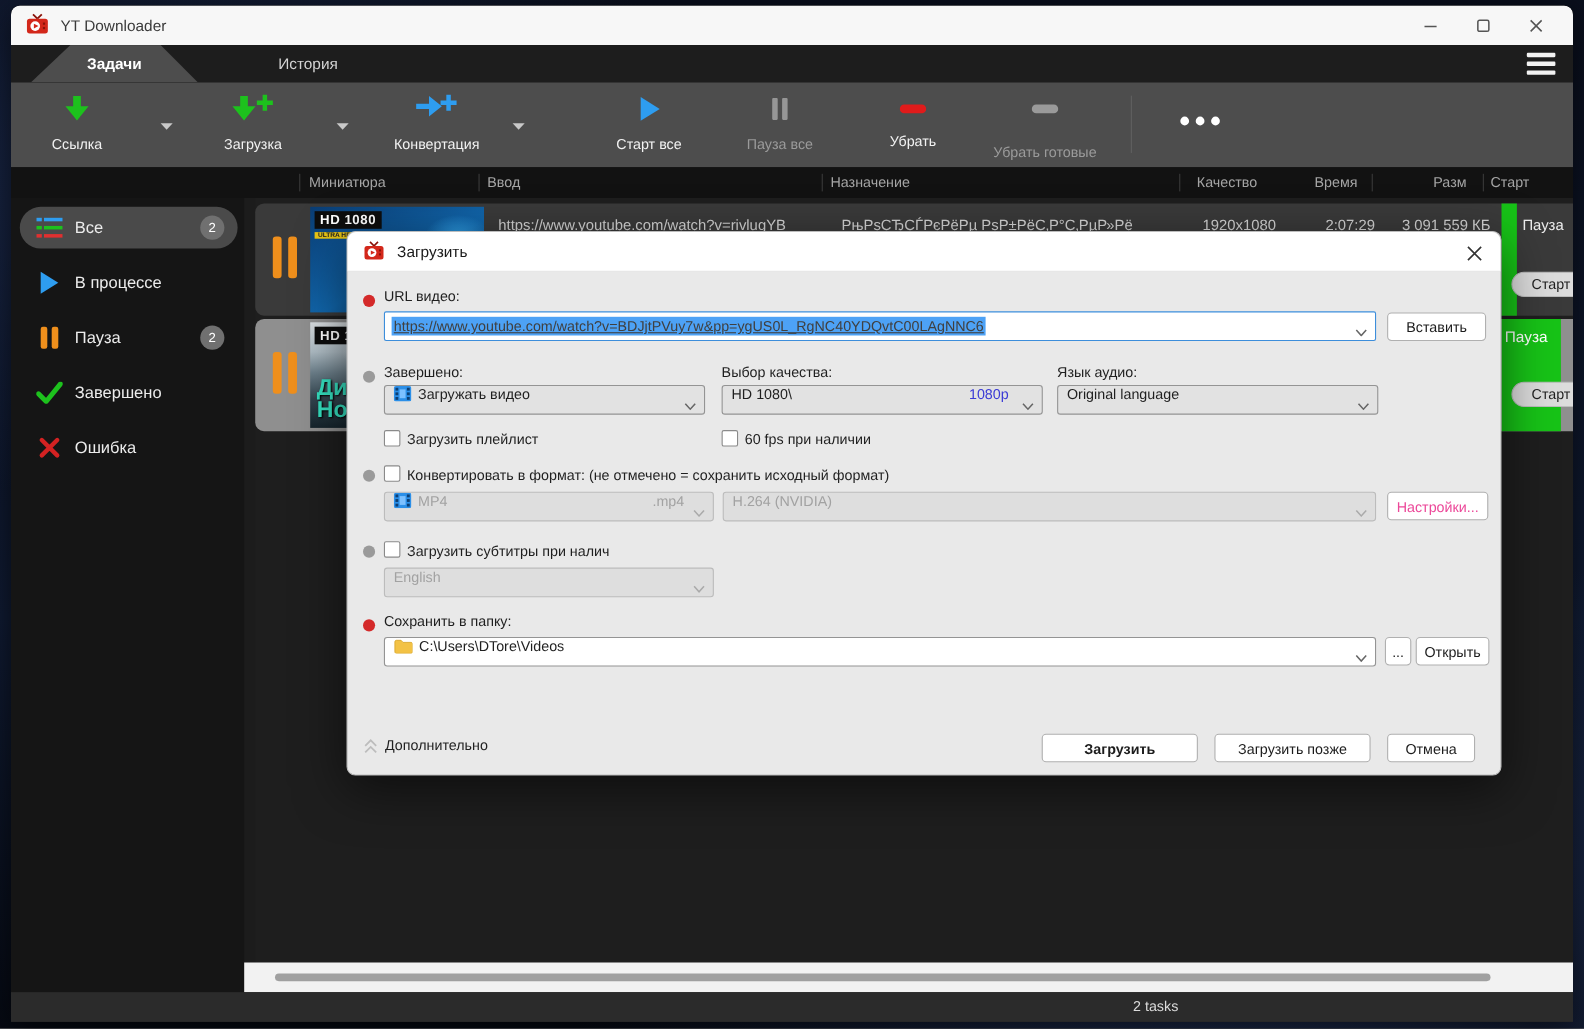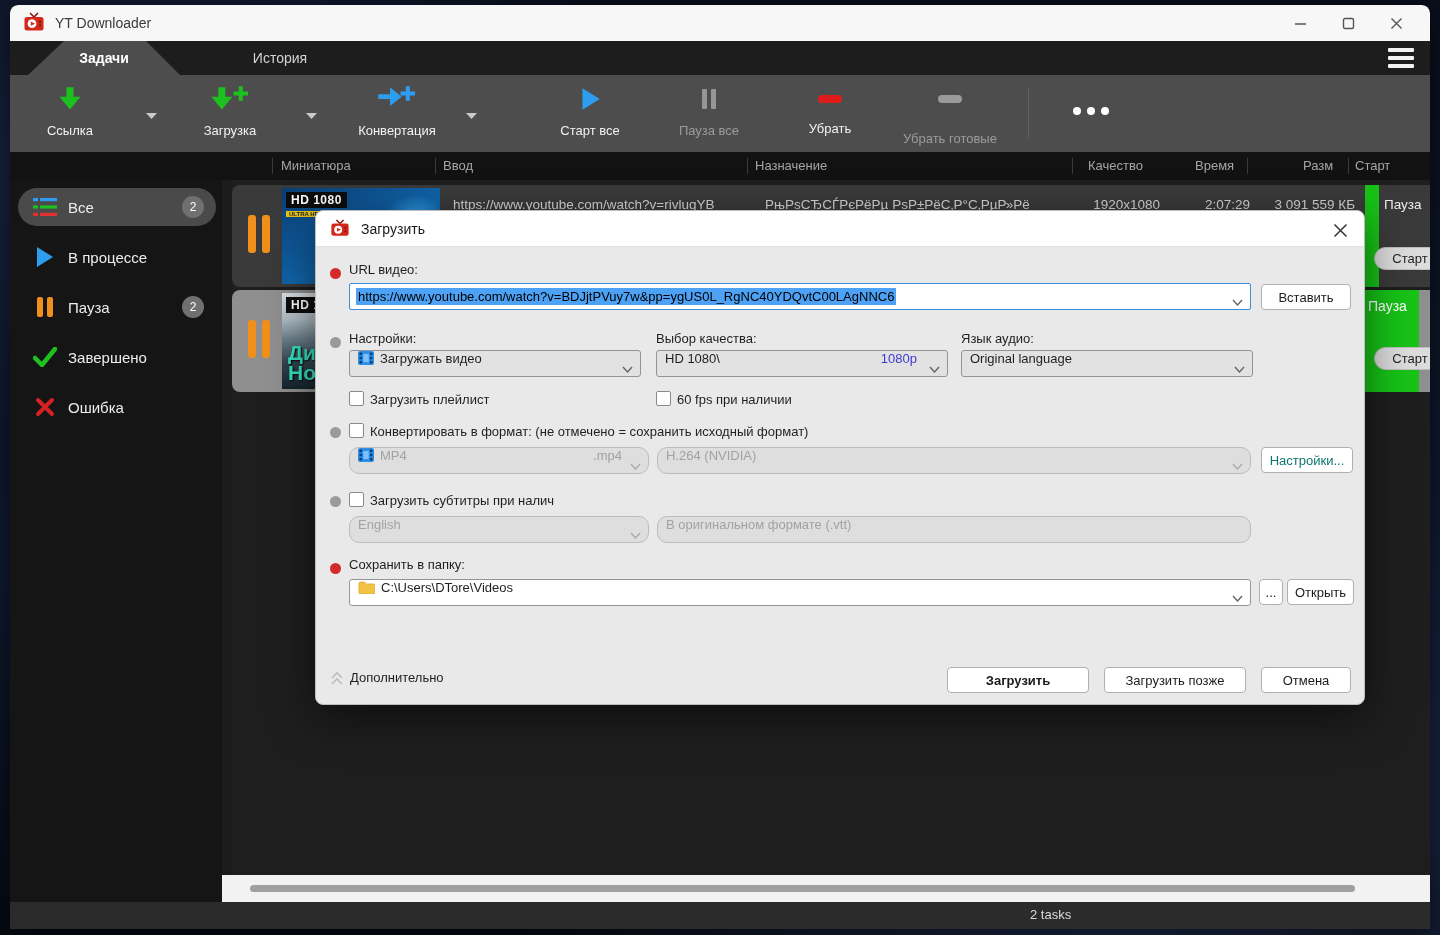--- a/index.html
+++ b/index.html
@@ -102,30 +102,30 @@
   .dtitle{ position:absolute; left:0; top:0; right:0; height:36px; background:#fff; border-radius:8px 8px 0 0;
            border-bottom:1px solid #e0e0e0; display:flex; align-items:center;}
   .dtitle .t{ margin-left:10px; font-size:14px; color:#1a1a1a;}
   .dclose{ position:absolute; right:14px; top:9px; width:20px; height:20px; display:flex; align-items:center; justify-content:center; cursor:pointer;}
   .bullet{ position:absolute; width:11px; height:11px; border-radius:50%;}
   .bullet.red{ background:#d42a2a;} .bullet.gray{ background:#9a9a9a;}
   .dlabel{ position:absolute; white-space:nowrap;}
   .dd{ position:absolute; height:27px; background:#e2e2e2; border:1px solid #949494; border-radius:3px;
        display:flex; align-items:center; padding:0 24px 11px 8px; white-space:nowrap; cursor:pointer;}
   .dd .chev{ position:absolute; right:7px; top:10px;}
-  .dd.dis{ background:#dedede; border-color:#bcbcbc; color:#a2a2a2; cursor:default;border-radius:10px;}
+  .dd.dis{ background:#dedede; border-color:#bcbcbc; color:#a2a2a2; cursor:default;}
   .dd .exr{ position:absolute; right:26px; color:#a2a2a2;}
   .qtag{ position:absolute; right:30px; color:#3b3bd6;}
   .urlbox{ position:absolute; left:33px; top:72px; width:902px; height:27px; background:#fff; border:1px solid #3d8edb;
            border-radius:2px; display:flex; align-items:center; padding:0 24px 0 6px; overflow:hidden; cursor:text;}
-  .urlbox .sel{ background:#4da2f6; color:#000000; padding:1px 2px; white-space:nowrap;}
+  .urlbox .sel{ background:#4da2f6; color:#404040; padding:1px 2px; white-space:nowrap;text-decoration:underline;}
   .urlbox .chev{ position:absolute; right:7px; top:10px;}
   .dbtn{ position:absolute; height:26px; background:#fff; border:1px solid #b0b0b0; border-radius:4px;
          display:flex; align-items:center; justify-content:center; color:#1c1c1c; cursor:pointer; white-space:nowrap;}
-  .dbtn.dis{ color:#0f766e; cursor:default;}
+  .dbtn.dis{ color:#ec4899; cursor:default;}
   .cb{ position:absolute; width:15px; height:15px; background:#fff; border:1px solid #8a8a8a; border-radius:2px; cursor:pointer;}
   .cblabel{ position:absolute; white-space:nowrap; cursor:pointer;}
   .ddicon{ margin-right:6px; display:flex; align-items:center;}
   .advic{ position:absolute; left:14px; top:459px;}
 </style>
 </head>
 <body>
 
 <div class="win">
 
@@ -395,21 +395,21 @@
     <span class="dlabel" style="left:33px; top:51px;">URL видео:</span>
     <div class="urlbox">
       <span class="sel">https://www.youtube.com/watch?v=BDJjtPVuy7w&amp;pp=ygUS0L_RgNC40YDQvtC00LAgNNC6</span>
       <span class="chev"><svg width="11" height="7" viewBox="0 0 11 7">
             <path d="M1 1l4.5 5L10 1" fill="none" stroke="#666" stroke-width="1.4"></path>
           </svg></span>
     </div>
     <span class="dbtn" style="left:945px; top:73px; width:90px;">Вставить</span>
 
     <span class="bullet gray" style="left:14px; top:126px;"></span>
-    <span class="dlabel" style="left:33px; top:120px;">Настройки:</span>
+    <span class="dlabel" style="left:33px; top:120px;">Завершено:</span>
     <span class="dlabel" style="left:340px; top:120px;">Выбор качества:</span>
     <span class="dlabel" style="left:645px; top:120px;">Язык аудио:</span>
 
     <div class="dd" style="left:33px; top:139px; width:292px;">
       <span class="ddicon">
           <svg width="16" height="14" viewBox="0 0 16 14">
             <rect x="0" y="0" width="16" height="14" rx="2" fill="#2b8fe8"></rect>
             <rect x="1.5" y="1.5" width="2.6" height="2.6" fill="#0d3f73"></rect>
             <rect x="1.5" y="5.7" width="2.6" height="2.6" fill="#0d3f73"></rect>
             <rect x="1.5" y="9.9" width="2.6" height="2.6" fill="#0d3f73"></rect>
@@ -477,23 +477,20 @@
     <span class="bullet gray" style="left:14px; top:285px;"></span>
     <span class="cb" style="left:33px; top:281px;"></span>
     <span class="cblabel" style="left:54px; top:282px;">Загрузить субтитры при налич</span>
 
     <div class="dd dis" style="left:33px; top:305px; width:300px;">
       <span>English</span>
       <span class="chev"><svg width="11" height="7" viewBox="0 0 11 7">
             <path d="M1 1l4.5 5L10 1" fill="none" stroke="#aaa" stroke-width="1.4"></path>
           </svg></span>
     </div>
-    <div class="dd dis" style="left:341px; top:305px; width:594px;">
-      <span>В оригинальном формате (.vtt)</span>
-    </div>
 
     <span class="bullet red" style="left:14px; top:352px;"></span>
     <span class="dlabel" style="left:33px; top:346px;">Сохранить в папку:</span>
     <div class="dd" style="left:33px; top:368px; width:902px; background:#fff;">
       <span class="ddicon">
           <svg width="17" height="14" viewBox="0 0 17 14">
             <path d="M1 3.5c0-.8.6-1.4 1.4-1.4h4.2L8.4 4h7.2c.8 0 1.4.6 1.4 1.4v7.2c0 .8-.6 1.4-1.4 1.4H2.4c-.8 0-1.4-.6-1.4-1.4z" fill="#f3c245" stroke="#d8a62a" stroke-width=".8"></path>
           </svg>
         </span>
       <span>C:\Users\DTore\Videos</span>
@@ -503,16 +500,16 @@
     </div>
     <span class="dbtn" style="left:943px; top:368px; width:24px;">...</span>
     <span class="dbtn" style="left:971px; top:368px; width:67px;">Открыть</span>
 
     <span class="advic"><svg width="14" height="16" viewBox="0 0 14 16">
           <path d="M2 8l5-5 5 5M2 14l5-5 5 5" fill="none" stroke="#bdbdbd" stroke-width="1.6"></path>
         </svg></span>
     <span class="dlabel" style="left:34px; top:459px;">Дополнительно</span>
     <span class="dbtn" style="left:631px; top:456px; width:142px; font-weight:700;">Загрузить</span>
     <span class="dbtn" style="left:788px; top:456px; width:142px;">Загрузить позже</span>
-    <span class="dbtn" style="left:945px; top:456px; width:90px;">Отмена</span>
+    <span class="dbtn" style="left:945px; top:456px; width:80px;">Отмена</span>
   </div>
 
 </div>
 
 </body></html>

